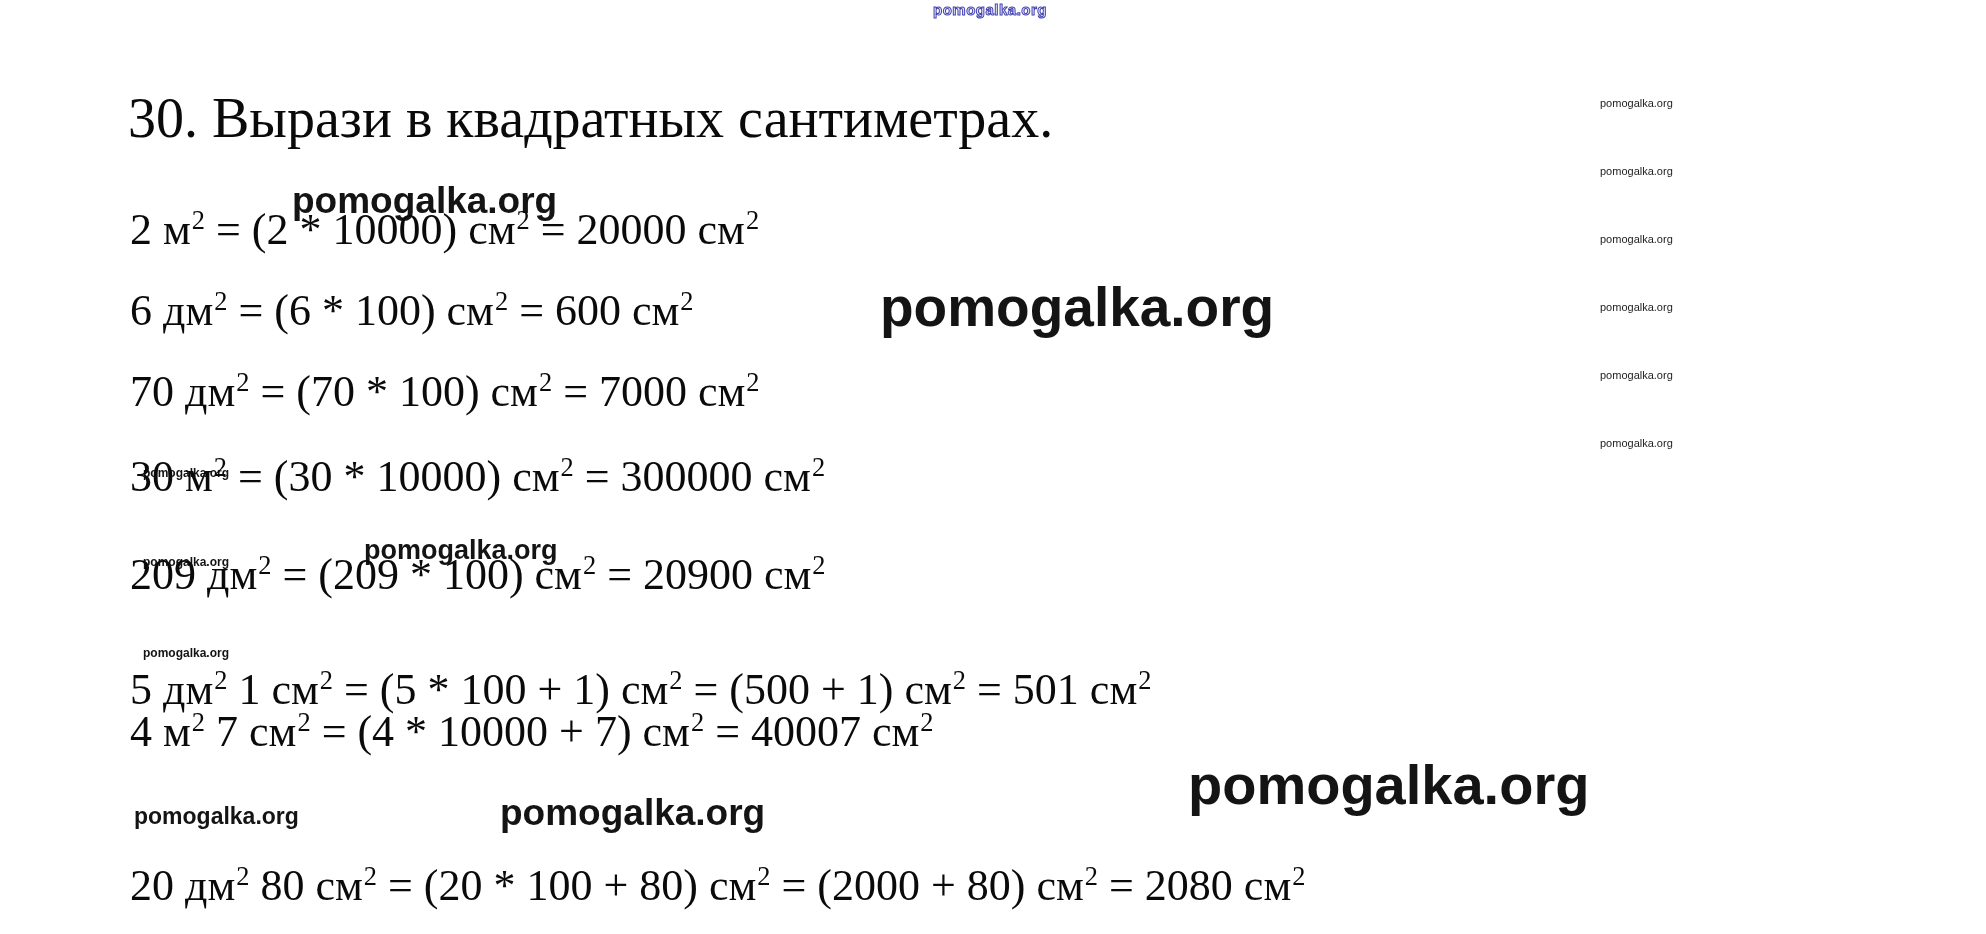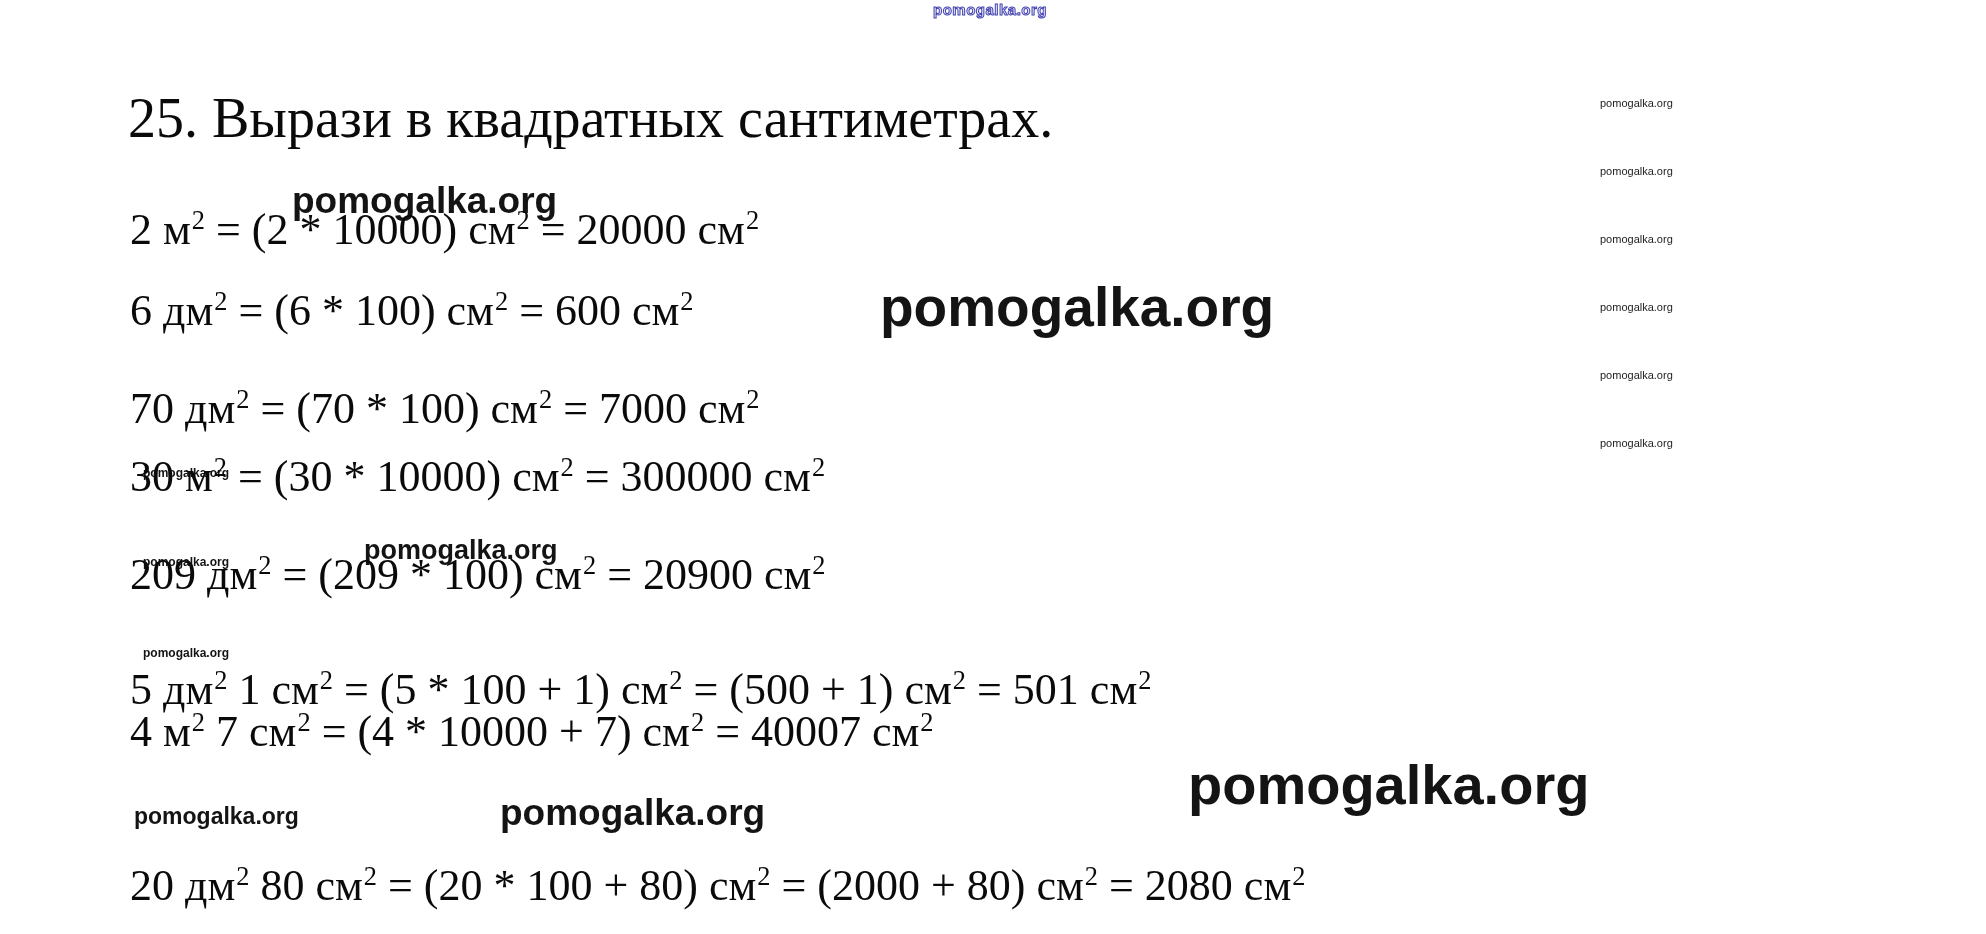--- a/index.html
+++ b/index.html
@@ -69,21 +69,21 @@
   .wm-s5 { top: 370px; }
   .wm-s6 { top: 438px; }
 </style>
 </head>
 <body>
 
 <div class="page">
 
   <div class="wm wm-top" style="-webkit-text-stroke: 1px rgb(67, 67, 178);">pomogalka.org</div>
 
-  <div class="title">25. Вырази в квадратных сантиметрах.</div>
+  <div class="title">30. Вырази в квадратных сантиметрах.</div>
 
   <div class="wm wm-1">pomogalka.org</div>
   <div class="wm wm-2">pomogalka.org</div>
   <div class="wm wm-3">pomogalka.org</div>
   <div class="wm wm-4">pomogalka.org</div>
   <div class="wm wm-5">pomogalka.org</div>
   <div class="wm wm-6">pomogalka.org</div>
   <div class="wm wm-7">pomogalka.org</div>
   <div class="wm wm-8">pomogalka.org</div>
   <div class="wm wm-9">pomogalka.org</div>
@@ -91,21 +91,21 @@
   <div class="wm wm-side wm-s1">pomogalka.org</div>
   <div class="wm wm-side wm-s2">pomogalka.org</div>
   <div class="wm wm-side wm-s3">pomogalka.org</div>
   <div class="wm wm-side wm-s4">pomogalka.org</div>
   <div class="wm wm-side wm-s5">pomogalka.org</div>
   <div class="wm wm-side wm-s6">pomogalka.org</div>
 
   <div>
     <div class="eq" style="top:208px">2 м<span class="sup">2</span> = (2 * 10000) см<span class="sup">2</span> = 20000 см<span class="sup">2</span></div>
     <div class="eq" style="top:289px">6 дм<span class="sup">2</span> = (6 * 100) см<span class="sup">2</span> = 600 см<span class="sup">2</span></div>
-    <div class="eq" style="top:387px">70 дм<span class="sup">2</span> = (70 * 100) см<span class="sup">2</span> = 7000 см<span class="sup">2</span></div>
+    <div class="eq" style="top:370px">70 дм<span class="sup">2</span> = (70 * 100) см<span class="sup">2</span> = 7000 см<span class="sup">2</span></div>
     <div class="eq" style="top:455px">30 м<span class="sup">2</span> = (30 * 10000) см<span class="sup">2</span> = 300000 см<span class="sup">2</span></div>
     <div class="eq" style="top:553px">209 дм<span class="sup">2</span> = (209 * 100) см<span class="sup">2</span> = 20900 см<span class="sup">2</span></div>
     <div class="eq" style="top:668px">5 дм<span class="sup">2</span> 1 см<span class="sup">2</span> = (5 * 100 + 1) см<span class="sup">2</span> = (500 + 1) см<span class="sup">2</span> = 501 см<span class="sup">2</span></div>
     <div class="eq" style="top:710px">4 м<span class="sup">2</span> 7 см<span class="sup">2</span> = (4 * 10000 + 7) см<span class="sup">2</span> = 40007 см<span class="sup">2</span></div>
     <div class="eq" style="top:864px">20 дм<span class="sup">2</span> 80 см<span class="sup">2</span> = (20 * 100 + 80) см<span class="sup">2</span> = (2000 + 80) см<span class="sup">2</span> = 2080 см<span class="sup">2</span></div>
   </div>
 
 </div>
 
 </body></html>

